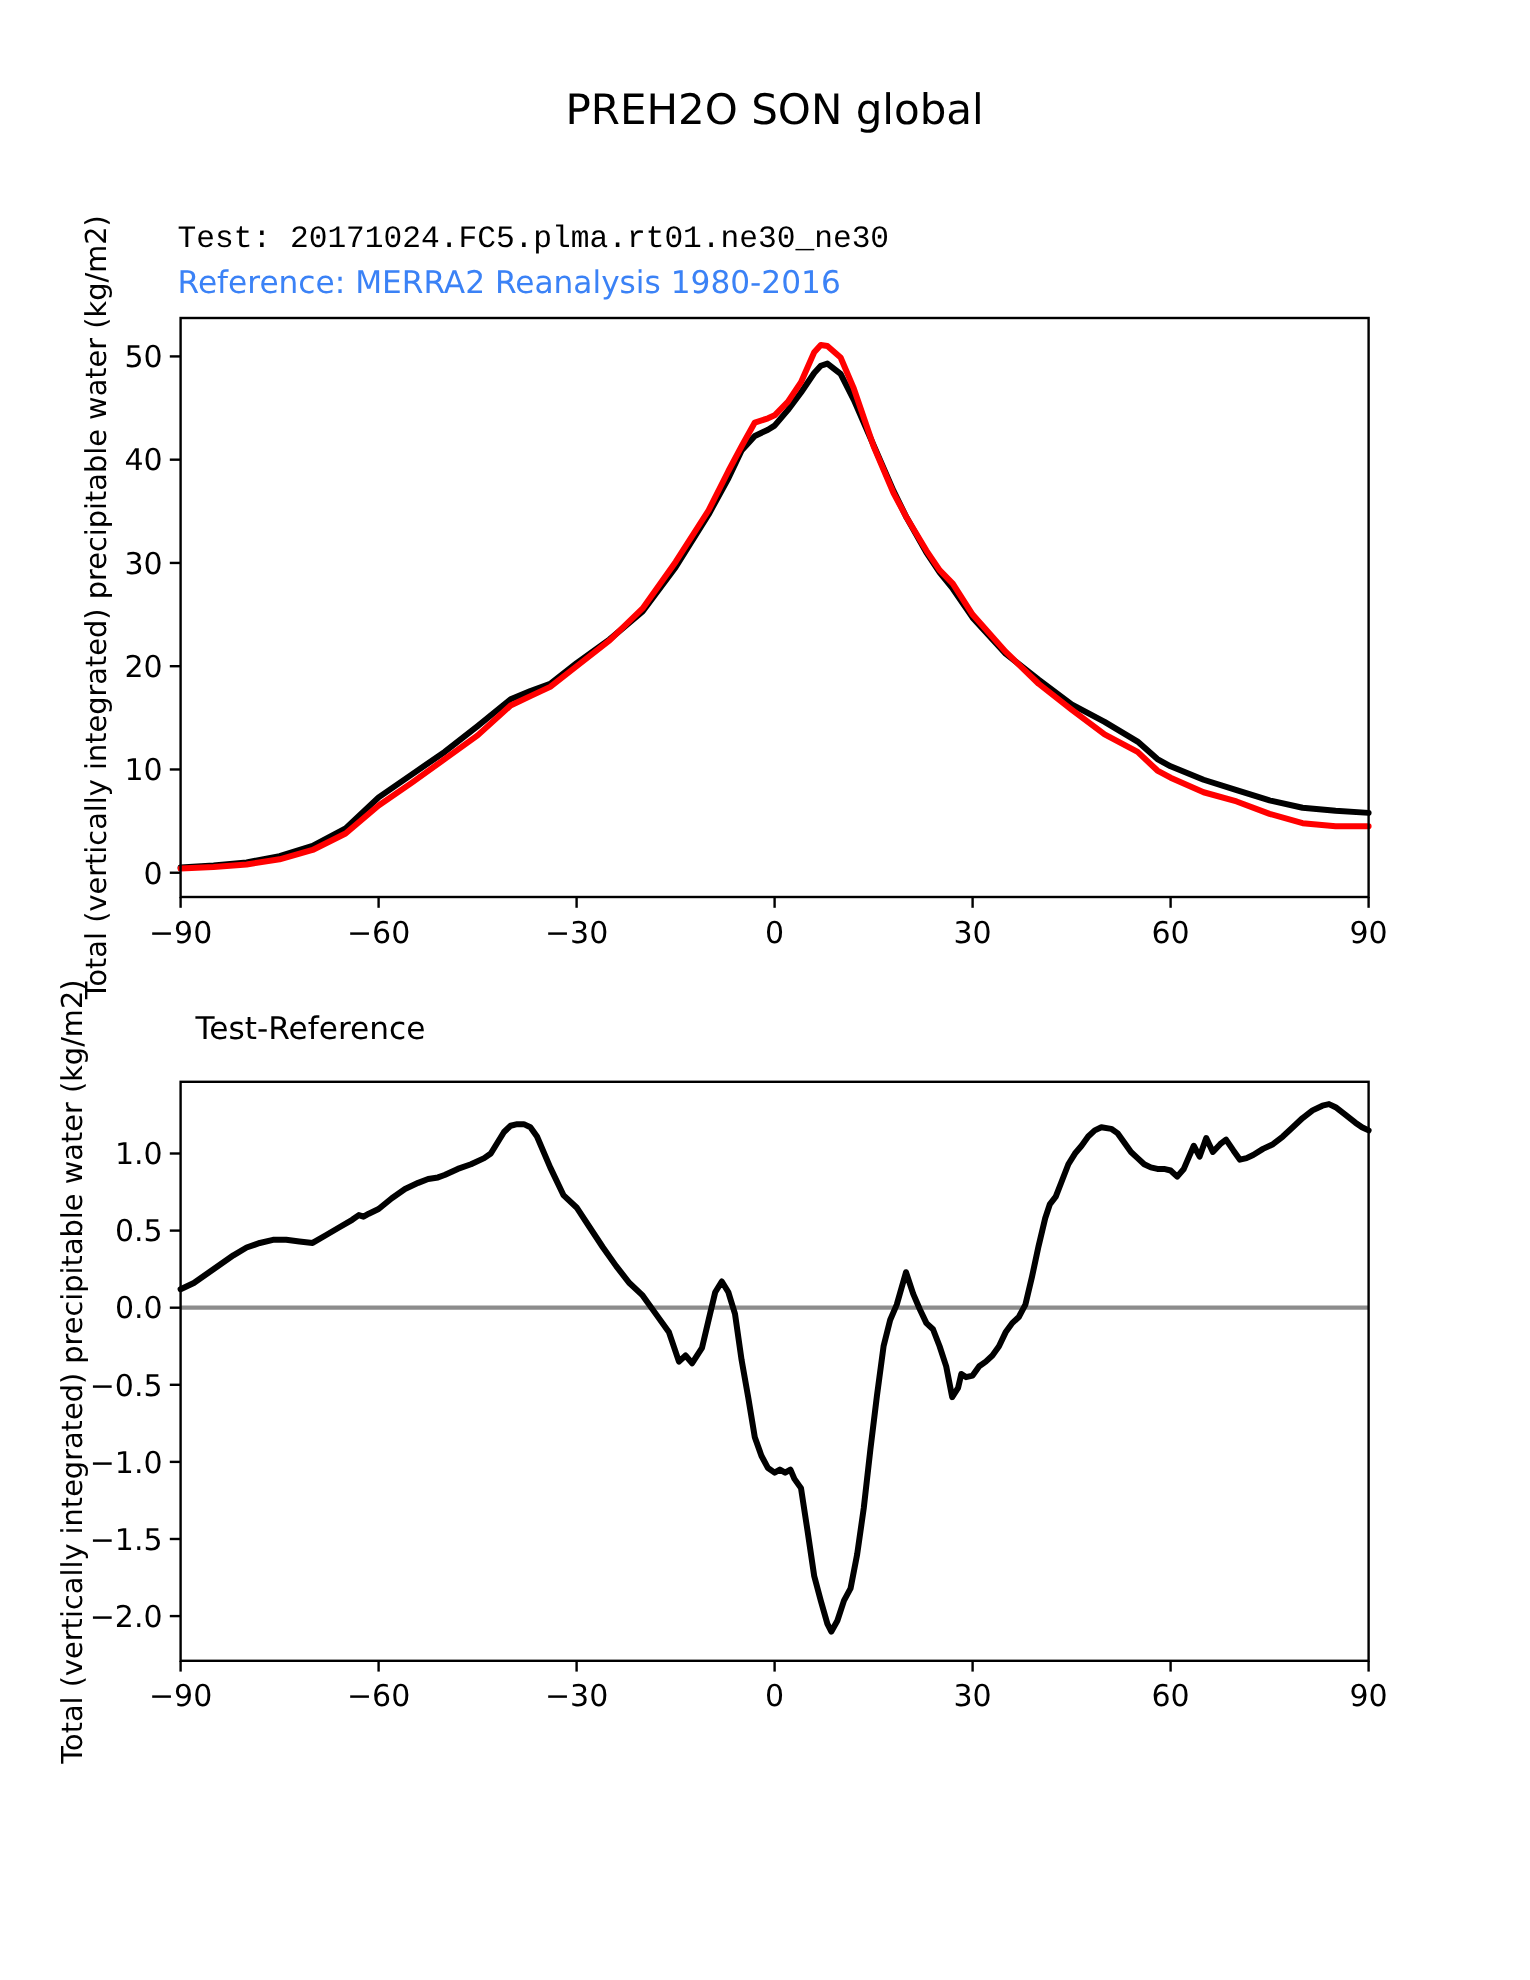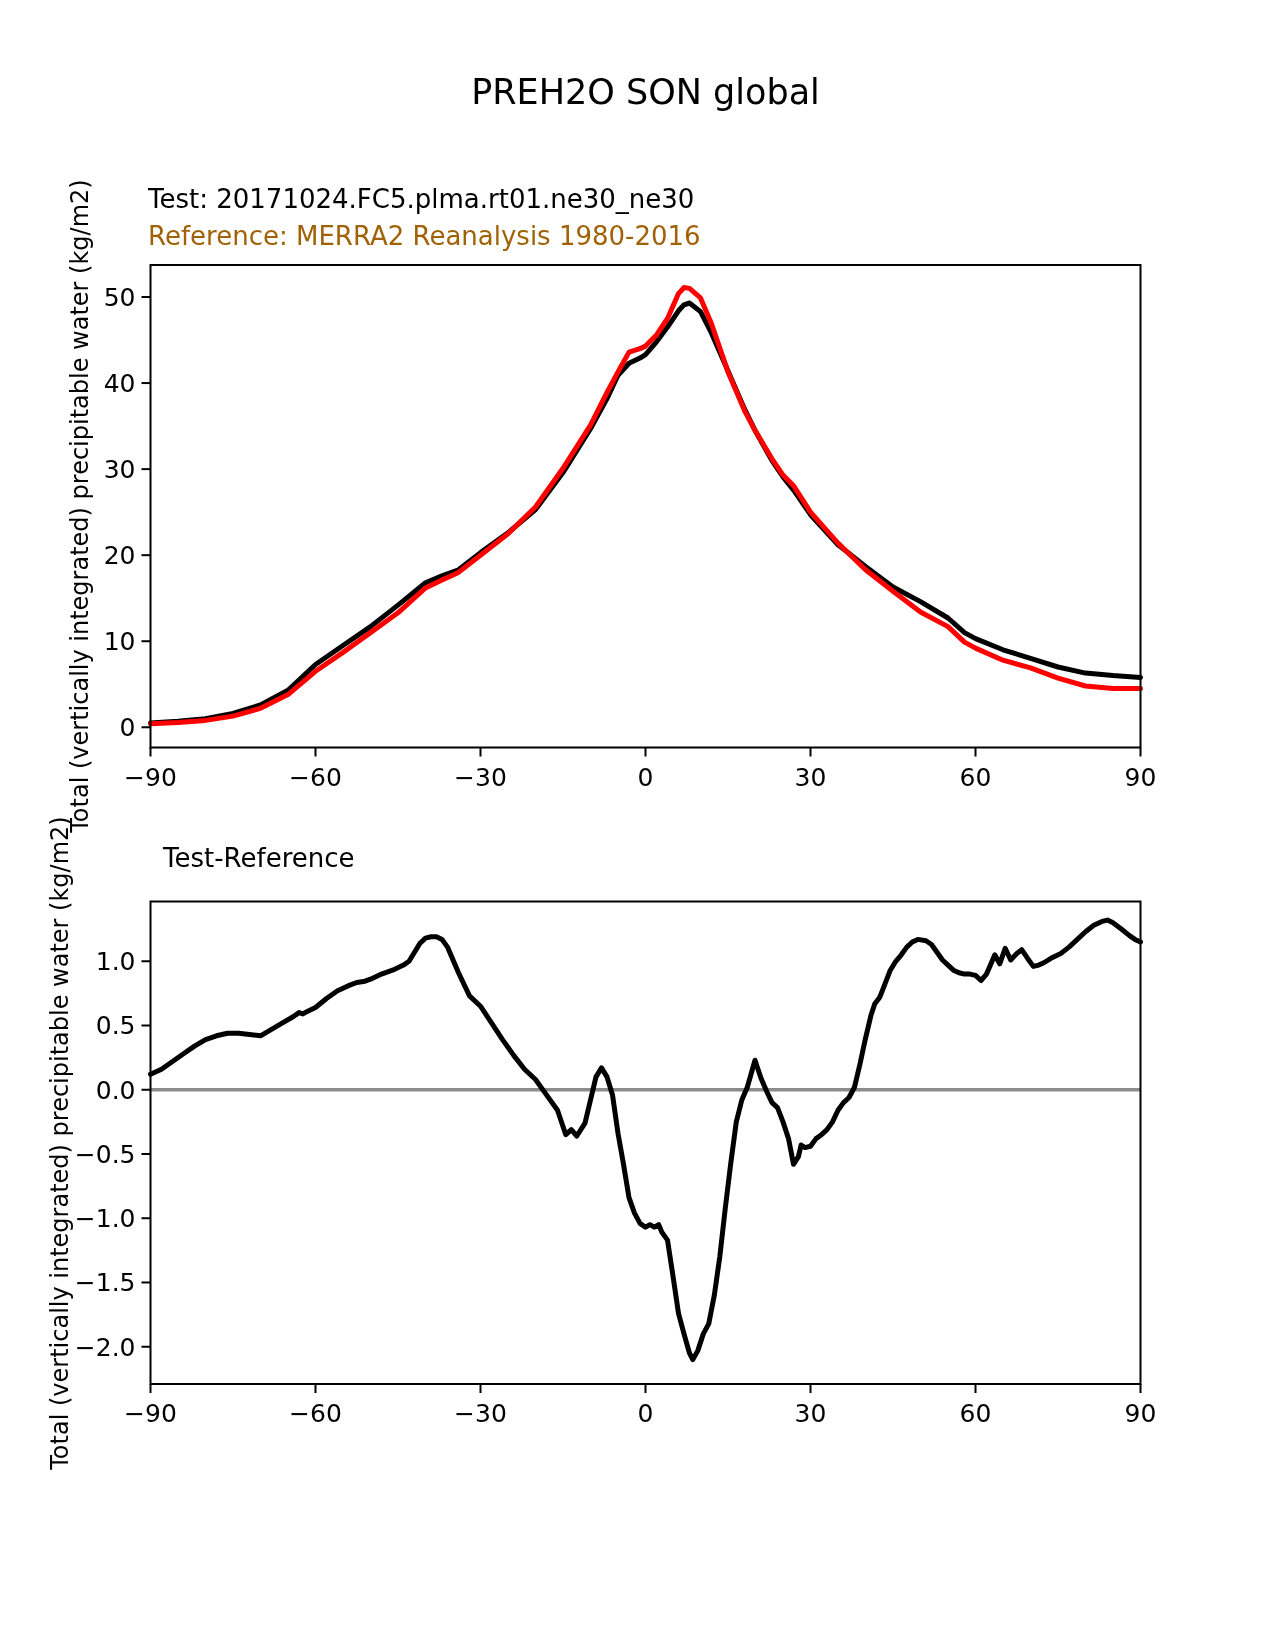--- a/index.html
+++ b/index.html
@@ -1,21 +1,21 @@
 <!DOCTYPE html>
 <html><head>
 <meta charset="utf-8">
 <style>
   html,body{margin:0;padding:0;background:#fff;}
   .figure{position:relative;width:1275px;height:1650px;background:#ffffff;overflow:hidden;
           font-family:"DejaVu Sans",sans-serif;color:#000;}
   .fig-title{position:absolute;left:150px;top:72px;width:991px;text-align:center;
              font-size:35px;white-space:nowrap;}
-  .test-label{position:absolute;left:148px;top:184px;font-size:26px;white-space:nowrap;color:#000;}
-  .ref-label{position:absolute;left:148px;top:221px;font-size:26px;white-space:nowrap;color:#a16207;}
+  .test-label{position:absolute;left:148px;top:184px;font-size:26px;white-space:nowrap;color:#000;font-family:Liberation Mono, monospace;}
+  .ref-label{position:absolute;left:148px;top:221px;font-size:26px;white-space:nowrap;color:#3b82f6;}
   .diff-title{position:absolute;left:163px;top:843px;font-size:26px;white-space:nowrap;}
   .ylabel{position:absolute;font-size:24px;white-space:nowrap;
           transform:translate(-50%,-50%) rotate(-90deg);}
   .ylabel-top{left:80px;top:506px;}
   .ylabel-bottom{left:60px;top:1143px;}
   svg#charts{position:absolute;left:0;top:0;}
   svg text{font-family:"DejaVu Sans",sans-serif;fill:#000;}
 </style>
 </head>
 <body>

